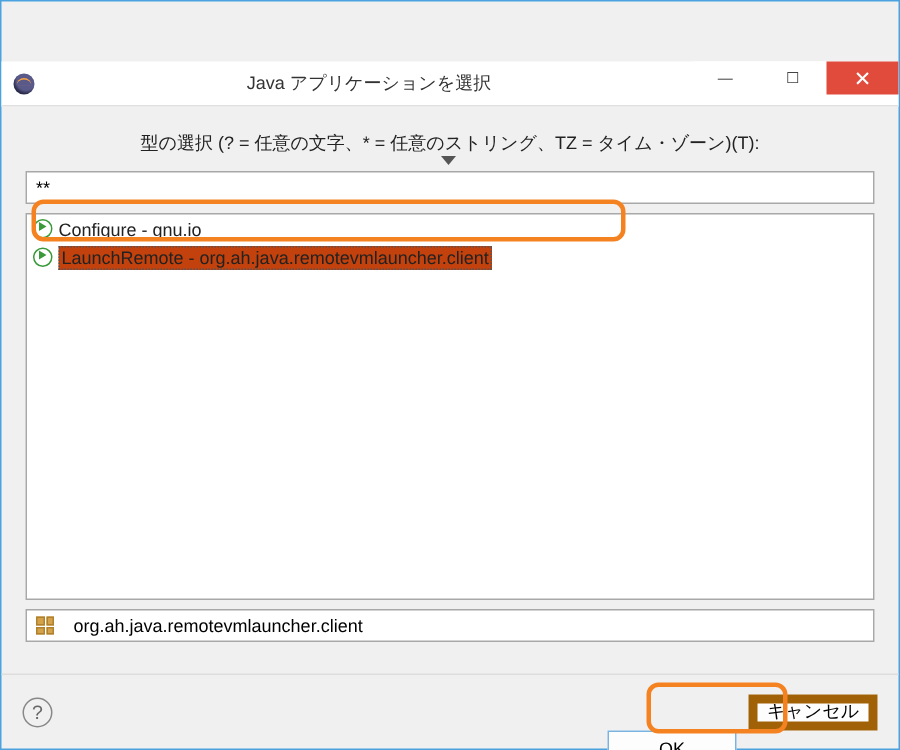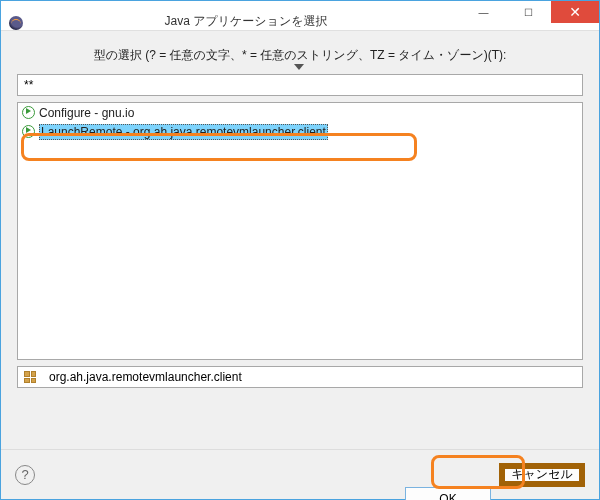--- a/index.html
+++ b/index.html
@@ -15,22 +15,23 @@
       width: 600px;
       height: 500px;
       background: #f0f0f0;
       border: 1px solid #4aa3df;
       position: relative;
     }
     .titlebar {
       height: 30px;
       background: #fff;
       display: flex;
-      align-items: flex-end;
+      align-items: center;
       border-bottom: 1px solid #e0e0e0;
+      margin-top: 40px;
     }
     .titlebar-icon {
       width: 30px;
       display: flex;
       justify-content: center;
       align-items: center;
     }
     .eclipse-icon {
       width: 14px; height: 14px;
       background: radial-gradient(circle at 60% 35%, #5a5a8a 50%, #2a2a4a 70%);
@@ -150,21 +151,21 @@
     }
     .footer-spacer { flex:1; }
     .btn {
       min-width:86px; height:24px;
       border:6px solid #a16207; background:#fdfdfd;
       font-size:12px; font-family:inherit;
       margin-left:8px;
       display:flex; justify-content:center; align-items:center;
     }
     .btn.primary { border:1px solid #7ab3e0;margin-top:48px; }
-    .selected-item .list-text { border:1px dotted #555; padding:0 1px; background:#7dd3fc;}
+    .selected-item .list-text { border:1px dotted #555; padding:0 1px; background:#c2410c;}
   </style>
 </head>
 <body>
 
 <div class="window">
   <div class="titlebar">
     <div class="titlebar-icon">
       <div class="eclipse-icon"></div>
     </div>
     <div class="titlebar-text">Java アプリケーションを選択</div>

